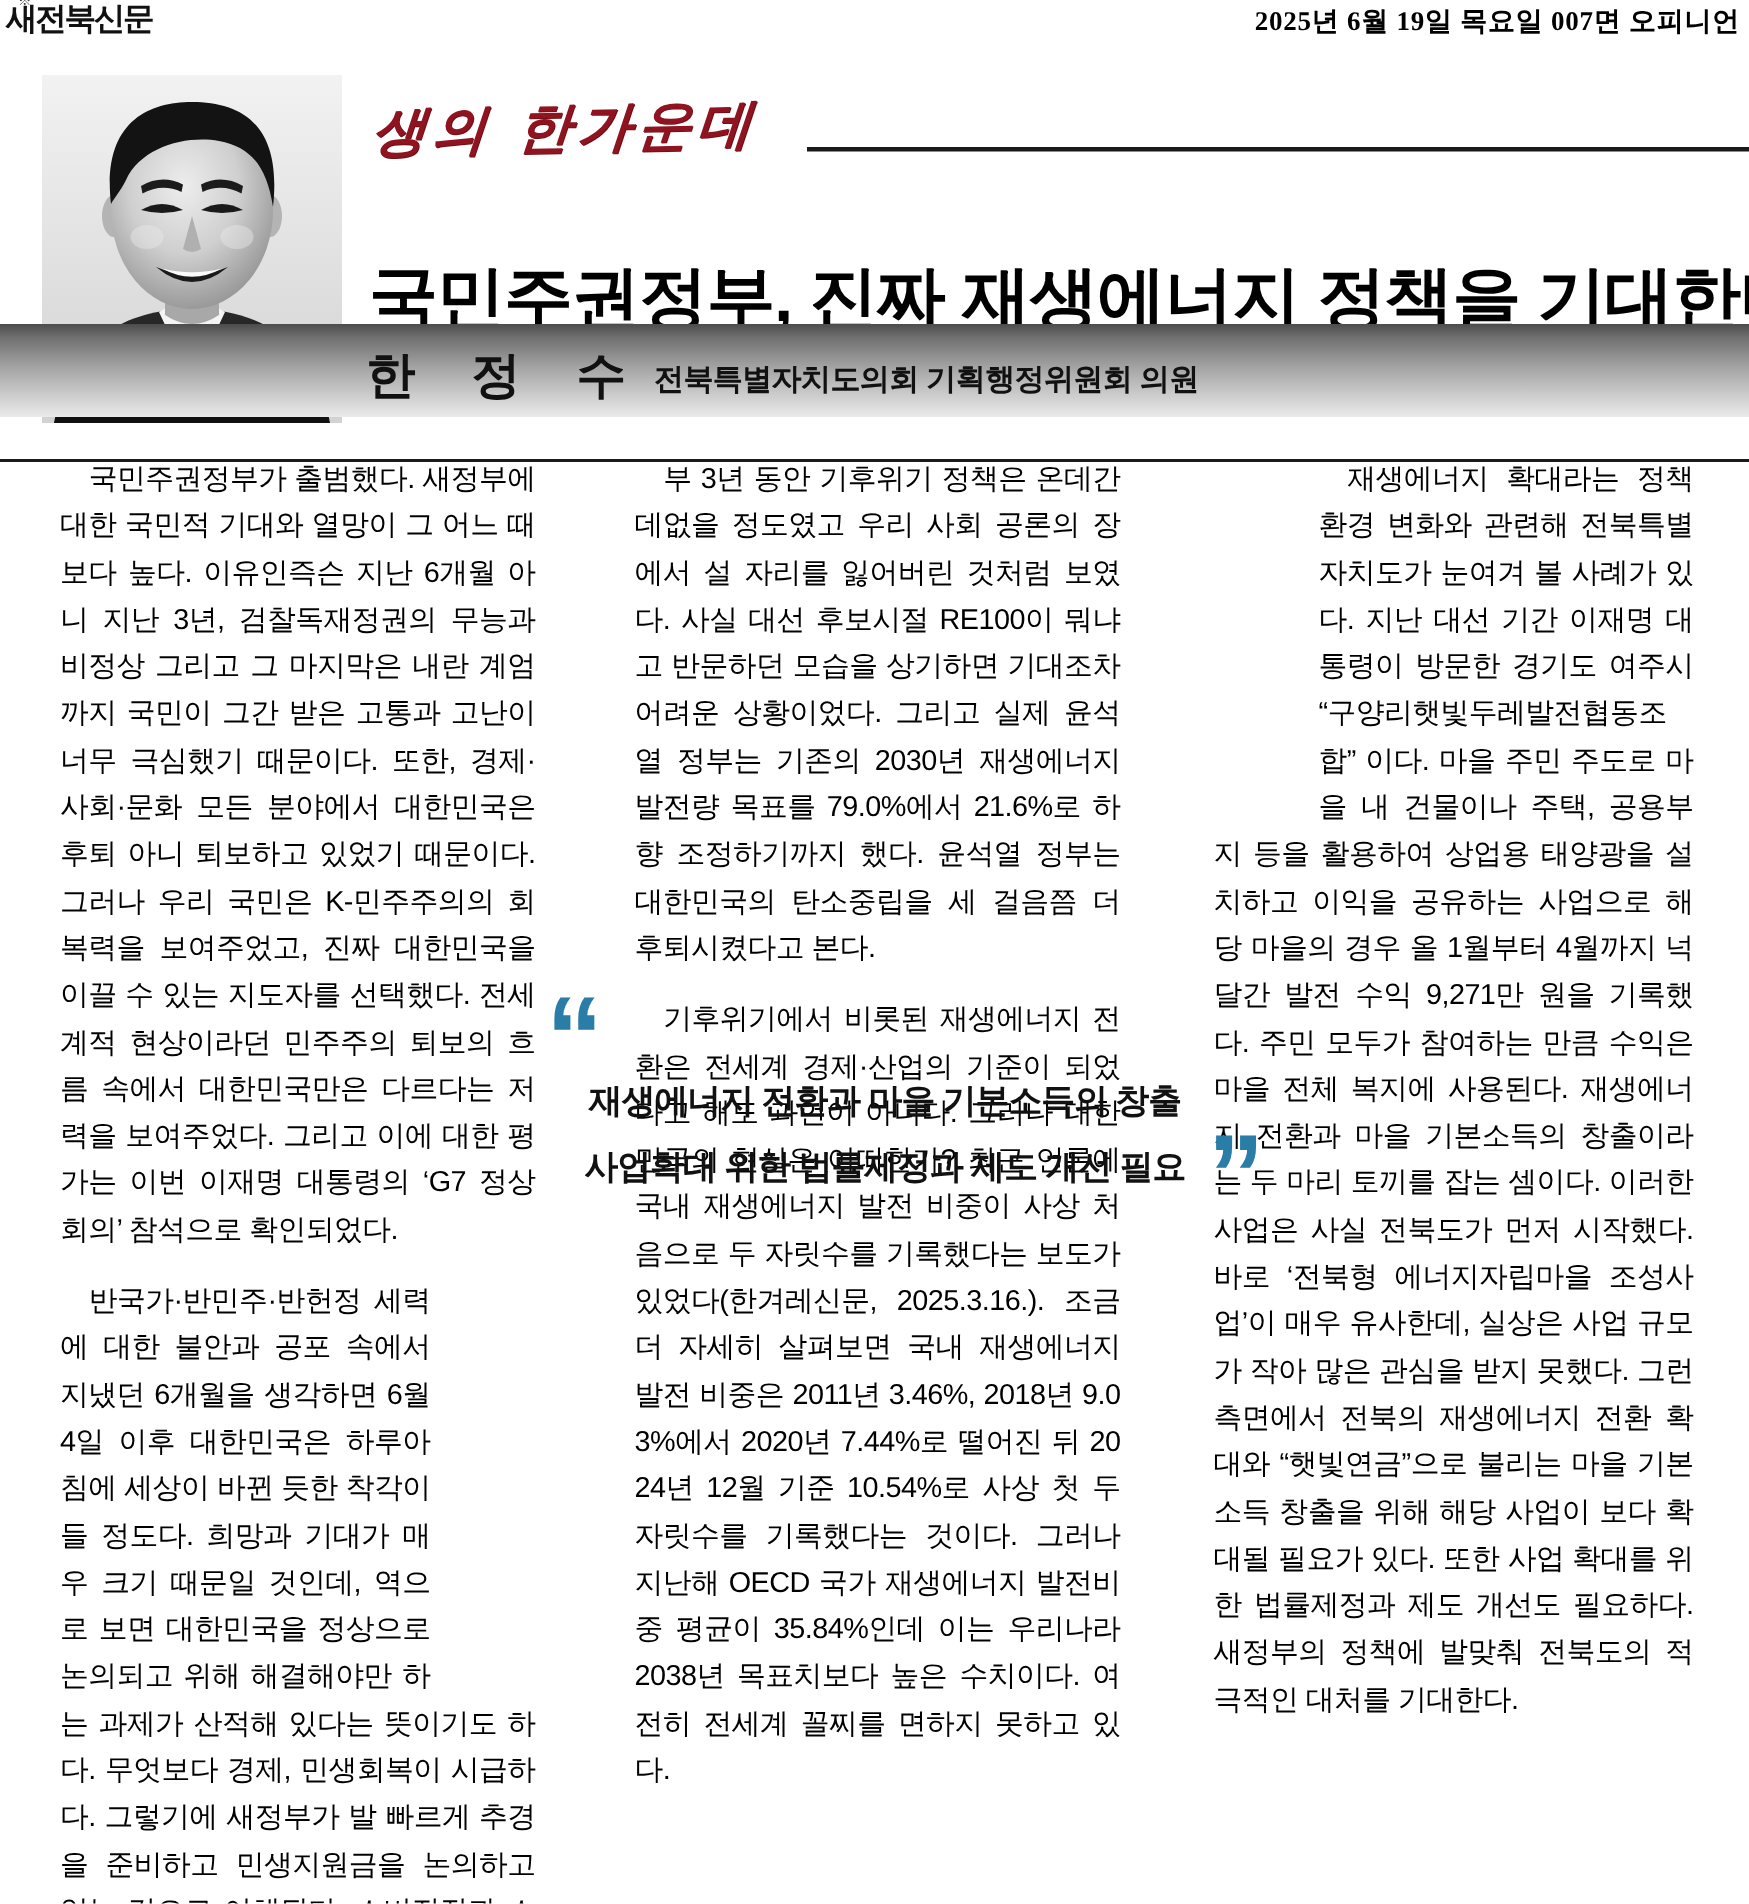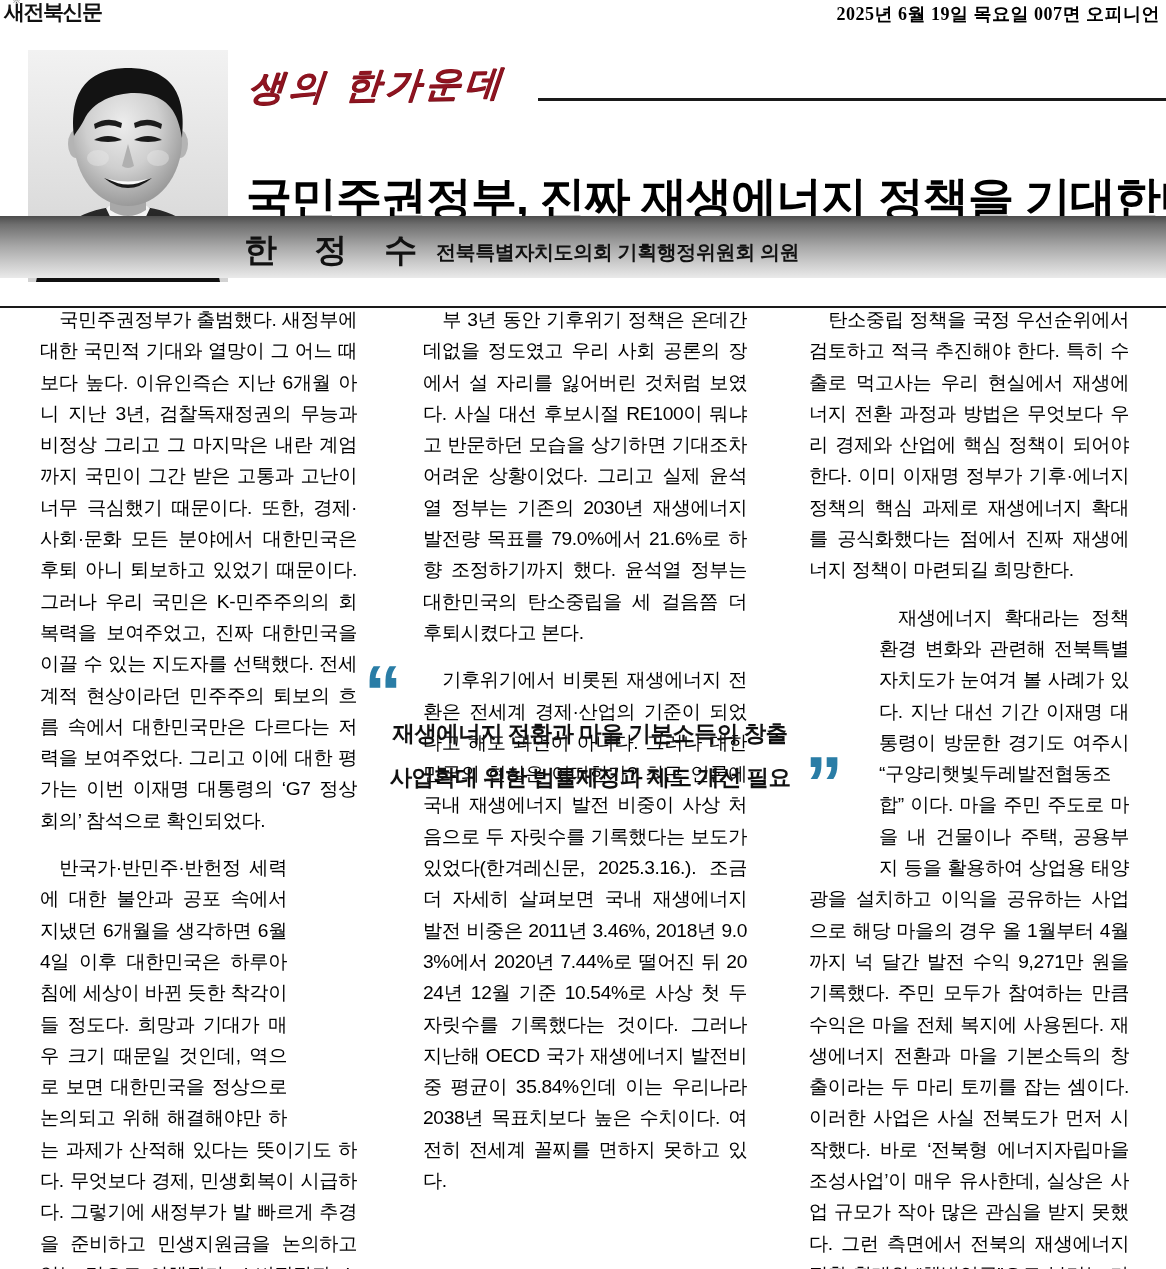--- a/index.html
+++ b/index.html
@@ -325,21 +325,20 @@
     <p>반국가·반민주·반헌정 세력에 대한 불안과 공포 속에서 지냈던 6개월을 생각하면 6월 4일 이후 대한민국은 하루아침에 세상이 바뀐 듯한 착각이 들 정도다. 희망과 기대가 매우 크기 때문일 것인데, 역으로 보면 대한민국을 정상으로 논의되고 위해 해결해야만 하는 과제가 산적해 있다는 뜻이기도 하다. 무엇보다 경제, 민생회복이 시급하다. 그렇기에 새정부가 발 빠르게 추경을 준비하고 민생지원금을 논의하고 있는 것으로 이해된다. 소비진작과 소득지원을 통해 민생경제의 숨통을 트이게 할 것이라는 점에서 환영하는 바이다.</p>
     <p>지난 3년 대한민국이 잃어버린 많은 것 중에 가장 심각한 분야 중 하나는 기후위기 정책이라고 생각한다. 윤석열 정</p>
   </div>
 
   <div class="col col-2">
     <p>부 3년 동안 기후위기 정책은 온데간데없을 정도였고 우리 사회 공론의 장에서 설 자리를 잃어버린 것처럼 보였다. 사실 대선 후보시절 RE100이 뭐냐고 반문하던 모습을 상기하면 기대조차 어려운 상황이었다. 그리고 실제 윤석열 정부는 기존의 2030년 재생에너지 발전량 목표를 79.0%에서 21.6%로 하향 조정하기까지 했다. 윤석열 정부는 대한민국의 탄소중립을 세 걸음쯤 더 후퇴시켰다고 본다.</p>
     <p>기후위기에서 비롯된 재생에너지 전환은 전세계 경제·산업의 기준이 되었다고 해도 과언이 아니다. 그러나 대한민국의 현실은 어떠한가? 최근 언론에 국내 재생에너지 발전 비중이 사상 처음으로 두 자릿수를 기록했다는 보도가 있었다(한겨레신문, 2025.3.16.). 조금 더 자세히 살펴보면 국내 재생에너지 발전 비중은 2011년 3.46%, 2018년 9.03%에서 2020년 7.44%로 떨어진 뒤 2024년 12월 기준 10.54%로 사상 첫 두 자릿수를 기록했다는 것이다. 그러나 지난해 OECD 국가 재생에너지 발전비중 평균이 35.84%인데 이는 우리나라 2038년 목표치보다 높은 수치이다. 여전히 전세계 꼴찌를 면하지 못하고 있다.</p>
   </div>
 
   <div class="col col-3">
-    <p>탄소중립 정책을 국정 우선순위에서 검토하고 적극 추진해야 한다. 특히 수출로 먹고사는 우리 현실에서 재생에너지 전환 과정과 방법은 무엇보다 우리 경제와 산업에 핵심 정책이 되어야 한다. 이미 이재명 정부가 기후·에너지정책의 핵심 과제로 재생에너지 확대를 공식화했다는 점에서 진짜 재생에너지 정책이 마련되길 희망한다.</p>
     <div class="notch notch-3"></div>
     <p>재생에너지 확대라는 정책 환경 변화와 관련해 전북특별자치도가 눈여겨 볼 사례가 있다. 지난 대선 기간 이재명 대통령이 방문한 경기도 여주시 “구양리햇빛두레발전협동조합” 이다. 마을 주민 주도로 마을 내 건물이나 주택, 공용부지 등을 활용하여 상업용 태양광을 설치하고 이익을 공유하는 사업으로 해당 마을의 경우 올 1월부터 4월까지 넉 달간 발전 수익 9,271만 원을 기록했다. 주민 모두가 참여하는 만큼 수익은 마을 전체 복지에 사용된다. 재생에너지 전환과 마을 기본소득의 창출이라는 두 마리 토끼를 잡는 셈이다. 이러한 사업은 사실 전북도가 먼저 시작했다. 바로 ‘전북형 에너지자립마을 조성사업’이 매우 유사한데, 실상은 사업 규모가 작아 많은 관심을 받지 못했다. 그런 측면에서 전북의 재생에너지 전환 확대와 “햇빛연금”으로 불리는 마을 기본소득 창출을 위해 해당 사업이 보다 확대될 필요가 있다. 또한 사업 확대를 위한 법률제정과 제도 개선도 필요하다. 새정부의 정책에 발맞춰 전북도의 적극적인 대처를 기대한다.</p>
   </div>
 </div>
 
 <div class="pullquote">
   <span class="quote-open">“</span>
   <span class="quote-line quote-line-2">사업확대 위한 법률제정과 제도 개선 필요</span>
   <span class="quote-line quote-line-1">재생에너지 전환과 마을 기본소득의 창출</span>
   <span class="quote-close">”</span>

